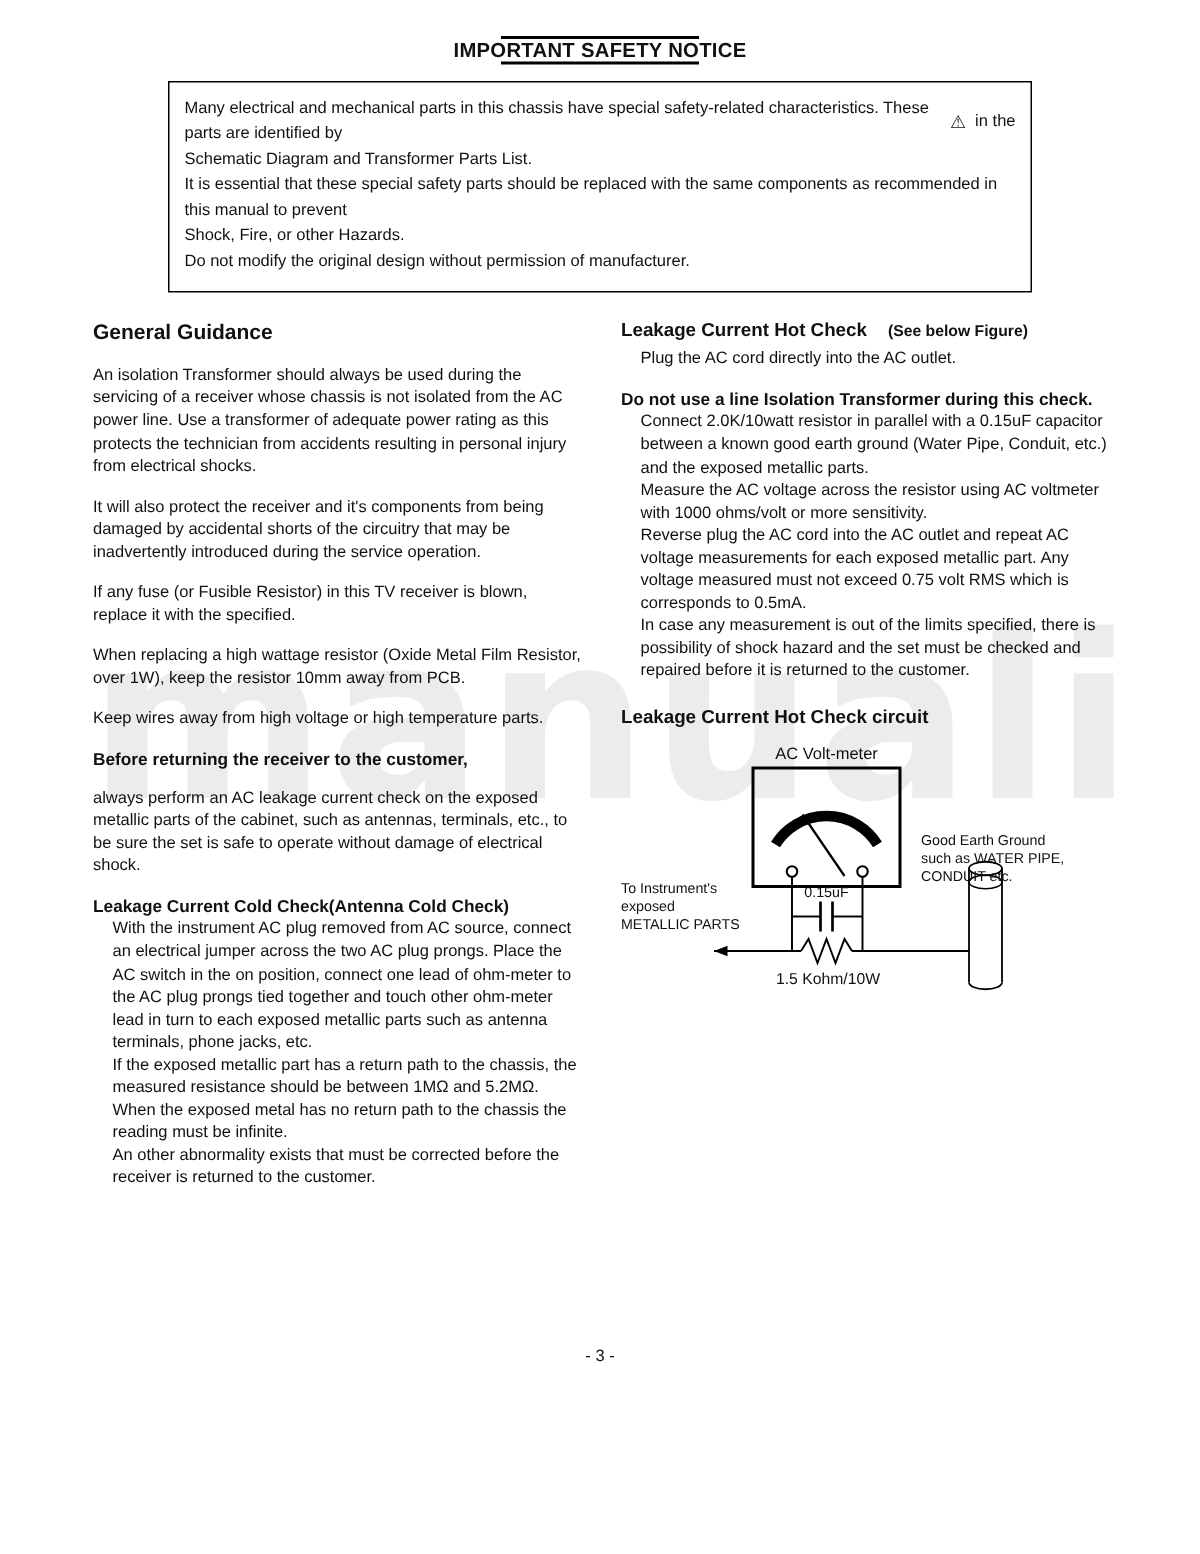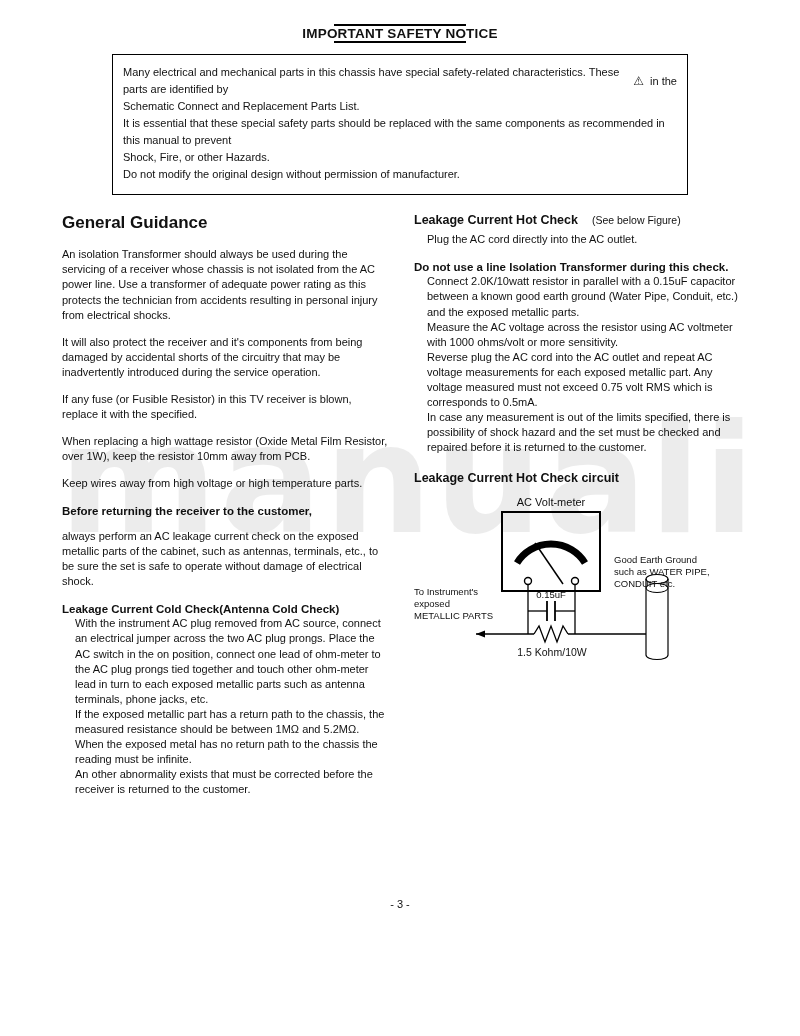--- a/index.html
+++ b/index.html
@@ -14,28 +14,28 @@
   .notice-box{
     width:576px;box-sizing:border-box;margin:11px auto 0;border:1.5px solid #000;
     padding:9px 10px 11px;font-size:11px;line-height:1.55;
   }
   .notice-line-flex{display:flex;justify-content:space-between;align-items:center;}
   .line1-right{display:flex;align-items:center;gap:6px;white-space:nowrap;}
   .warn-icon{font-size:12px;line-height:1;}
   .columns{display:flex;margin:18px 62px 0 62px;gap:26px;position:relative;z-index:1;}
   .col-left{flex:0 0 326px;width:326px;}
   .col-right{flex:1;min-width:0;}
-  h3.section{font-size:17px;font-weight:700;margin:0 0 14px;}
+  h3.section{font-size:14px;font-weight:700;margin:0 0 14px;}
   p.para{font-size:11px;line-height:1.37;margin:0 0 12px;}
   h4.sub{font-size:11.5px;font-weight:700;margin:14px 0 12px;}
   h4.sub-tight{font-size:11.5px;font-weight:700;margin:14px 0 1px;}
   .tight{font-size:11px;line-height:1.37;margin:0;padding-left:13px;}
   .heading-row{display:flex;align-items:baseline;margin-bottom:5px;}
   .heading-row h3{margin:0;font-size:12.5px;font-weight:700;}
-  .see-fig{font-size:10.5px;margin-left:14px;}
+  .see-fig{font-size:10.5px;margin-left:14px;font-weight:bold;}
   .circuit-heading{font-size:12.5px;font-weight:700;margin:16px 0 8px;}
   .circuit-svg{display:block;margin-top:2px;}
   .circuit-svg text{font-family:"Liberation Sans",sans-serif;fill:#111;}
   .footer{position:absolute;left:0;right:0;top:898px;text-align:center;font-size:11px;z-index:1;}
   .watermark{
     position:absolute;top:404px;left:59px;width:720px;z-index:5;pointer-events:none;
     font-family:"DejaVu Sans",sans-serif;font-weight:700;font-size:152px;line-height:1;
     letter-spacing:2px;color:#000;opacity:.07;
   }
 </style>
@@ -54,21 +54,21 @@
   </div>
 
   <div class="notice-box">
     <div class="notice-line-flex">
       <span>Many electrical and mechanical parts in this chassis have special safety-related characteristics. These parts are identified by</span>
       <span class="line1-right">
         <span class="warn-icon">⚠</span>
         <span>in the</span>
       </span>
     </div>
-    <div>Schematic Connect and Replacement Parts List.</div>
+    <div>Schematic Diagram and Transformer Parts List.</div>
     <div>It is essential that these special safety parts should be replaced with the same components as recommended in this manual to prevent</div>
     <div>Shock, Fire, or other Hazards.</div>
     <div>Do not modify the original design without permission of manufacturer.</div>
   </div>
 
   <div class="columns">
 
     <div class="col col-left">
       <h3 class="section">General Guidance</h3>
       <p class="para">An isolation Transformer should always be used during the servicing of a receiver whose chassis is not isolated from the AC power line. Use a transformer of adequate power rating as this protects the technician from accidents resulting in personal injury from electrical shocks.</p>

